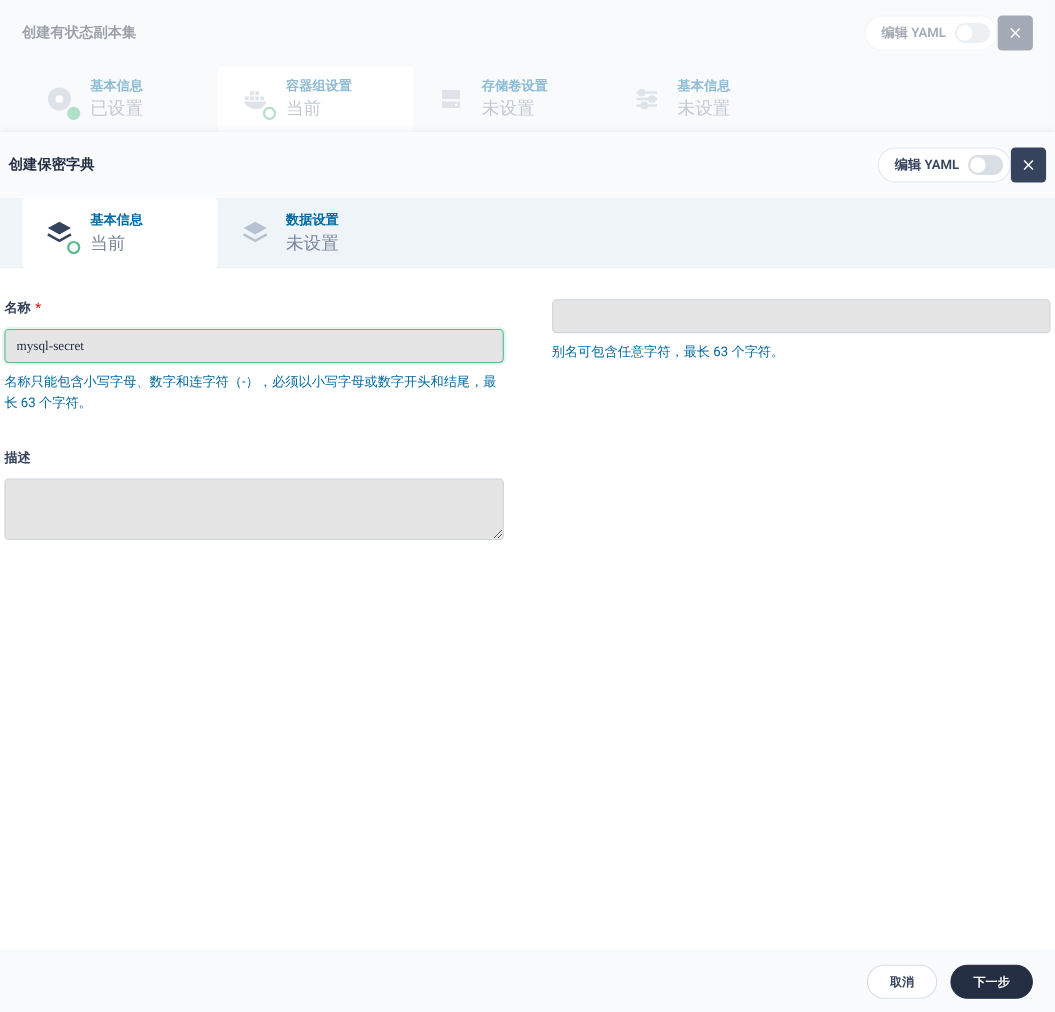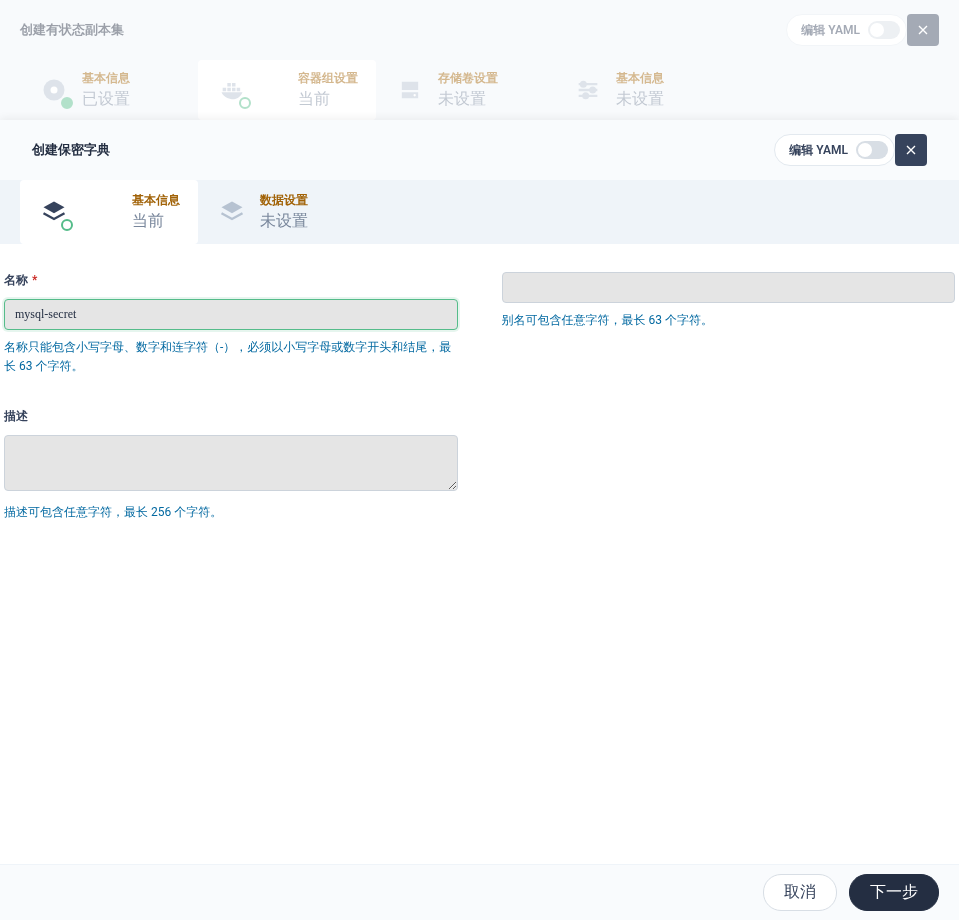--- a/index.html
+++ b/index.html
@@ -73,21 +73,21 @@
   padding: 0 20px;
 }
 .step-item {
   display: flex;
   align-items: center;
   gap: 12px;
   padding: 10px 18px;
   min-width: 178px;
   border-radius: 4px;
 }
-.step-item.active { background: #fff; justify-content: space-between; }
+.step-item.active { background: #fff; }
 .step-icon {
   width: 32px;
   height: 32px;
   position: relative;
   display: flex;
   align-items: center;
   justify-content: center;
   color: #b6c2d1;
 }
 .step-icon svg { width: 28px; height: 28px; }
@@ -97,21 +97,21 @@
   right: -3px;
   bottom: -3px;
   width: 8px;
   height: 8px;
   border-radius: 50%;
   border: 2px solid #55bc8a;
 }
 .step-icon.done::after { background: #55bc8a; }
 .step-icon.current::after { background: #fff; }
 .step-text { display: flex; flex-direction: column; gap: 2px; }
-.step-label { font-size: 12px; font-weight: 600; color: #a16207; }
+.step-label { font-size: 12px; font-weight: 600; color: #0369a1; }
 .step-status { font-size: 16px; color: #79879c; }
 
 .overlay {
   position: absolute;
   inset: 0;
   background: rgba(255,255,255,0.55);
 }
 .modal {
   position: absolute;
   top: 120px;
@@ -122,21 +122,21 @@
   display: flex;
   flex-direction: column;
   box-shadow: 0 -2px 8px rgba(0,0,0,0.06);
 }
 .modal-header {
   height: 60px;
   background: #f9fbfd;
   display: flex;
   align-items: center;
   justify-content: space-between;
-  padding: 0 32px;
+  padding: 0 8px;
 }
 .modal-title { font-size: 13px; font-weight: 600; }
 .modal-steps {
   height: 64px;
   background: #eff4f9;
   display: flex;
   padding: 0 20px;
 }
 .form-body {
   flex: 1;
@@ -180,22 +180,22 @@
   display: flex;
   align-items: center;
   justify-content: flex-end;
   padding: 0 20px;
   gap: 12px;
   background: #f9fbfd;
 }
 .btn {
   border-radius: 18px;
   padding: 7px 20px;
-  font-size: 16px;
-  font-weight: 400;
+  font-size: 11px;
+  font-weight: 700;
   border: 1px solid #d8dee5;
   background: #fff;
   cursor: pointer;
   color: #36435c;
 }
 .btn-dark { background: #242e42; color: #fff; border-color: #242e42; }
 .btn-disabled { background: #e3e9ef; color: #a6afbc; border-color: #e3e9ef; cursor: not-allowed; }
 
 .dark-bar {
   position: absolute;
@@ -363,21 +363,20 @@
     <div class="form-col">
       <div class="form-group">
         <input class="form-input" type="text" value="" style="">
         <div class="help-text">别名可包含任意字符，最长 63 个字符。</div>
       </div>
     </div>
     <div class="form-col">
       <div class="form-group">
         <label class="form-label">描述</label>
         <textarea class="form-textarea" style=""></textarea>
-        <div class="help-text">描述可包含任意字符，最长 256 个字符。</div>
       </div>
     </div>
   </div>
 
   <div class="modal-footer">
     <button class="btn">取消</button>
     <button class="btn btn-dark">下一步</button>
   </div>
 </div>
 

